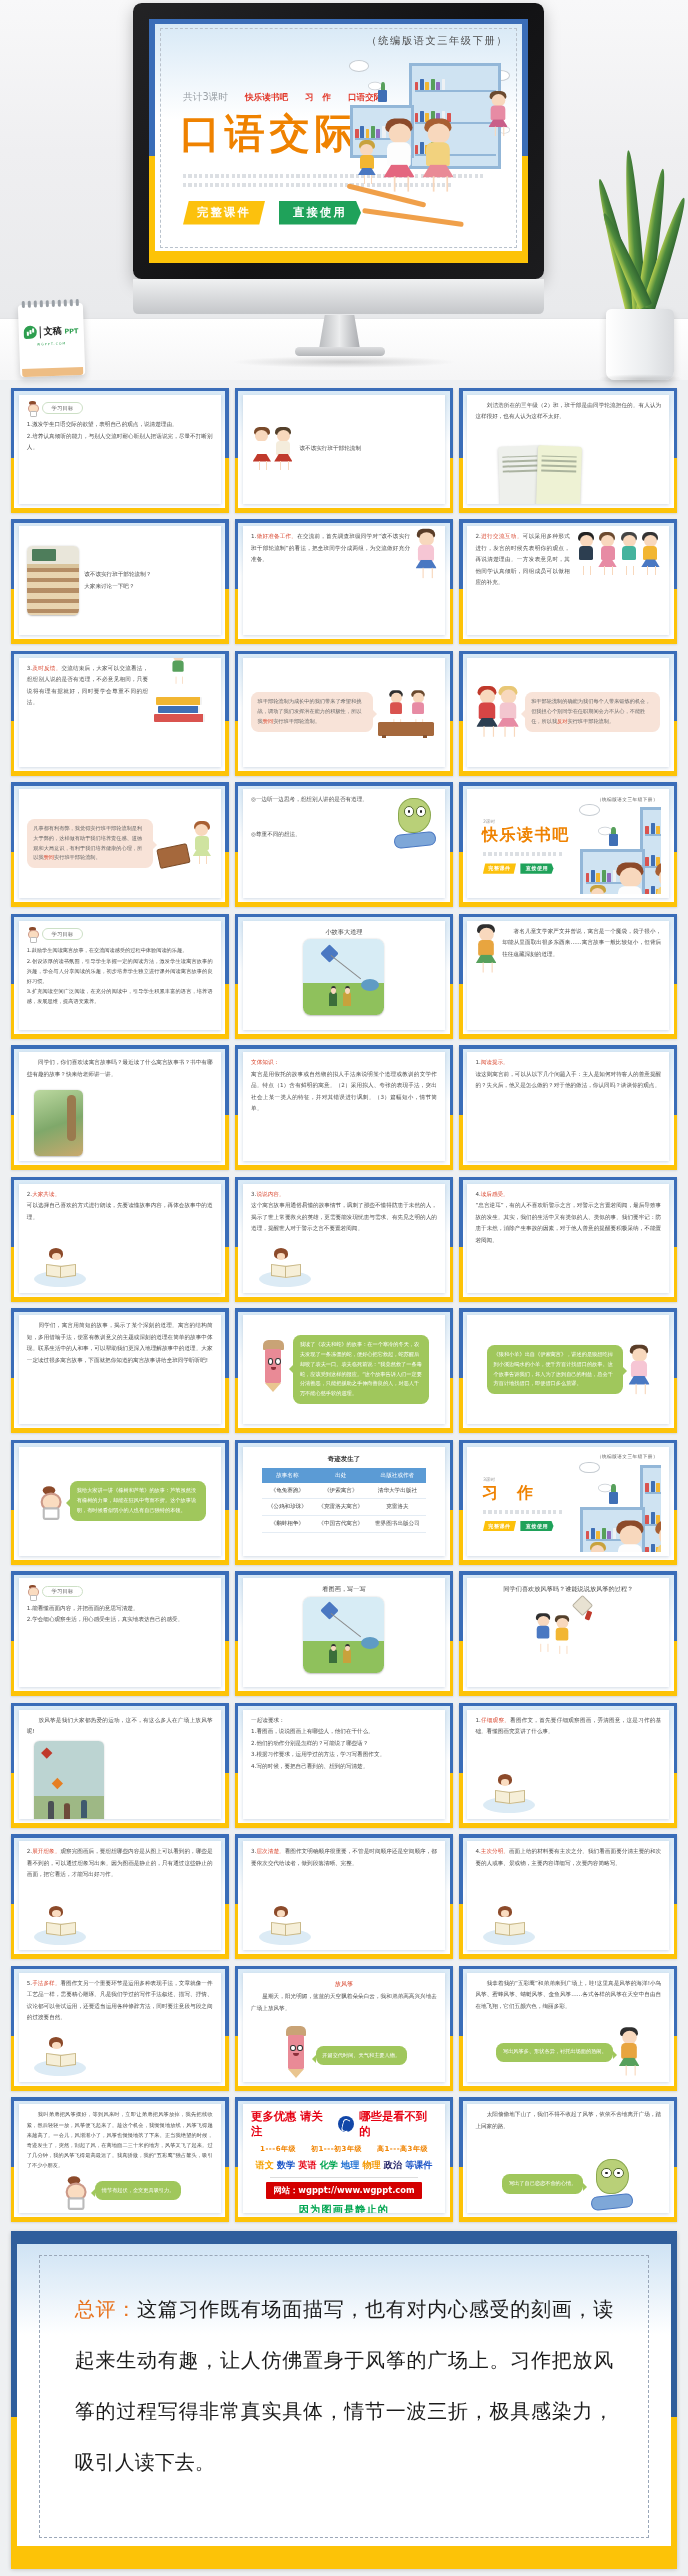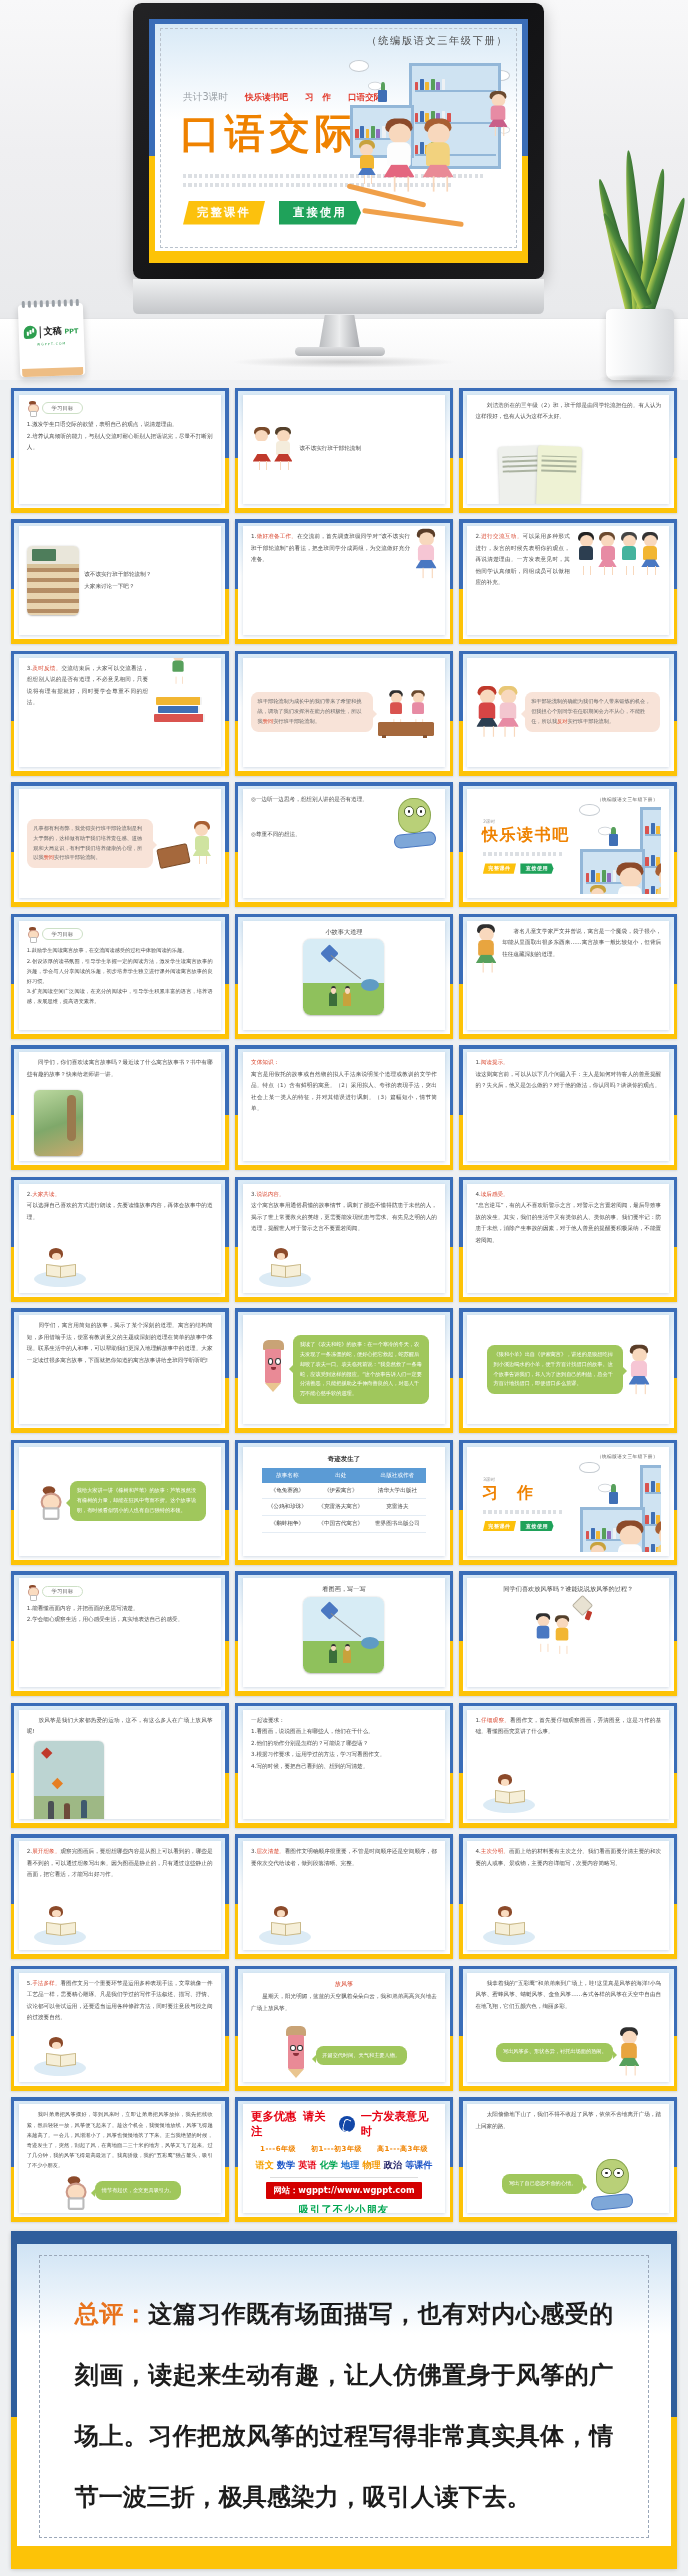--- a/index.html
+++ b/index.html
@@ -175,35 +175,35 @@
   .cv-btns{position:absolute;top:69px;left:7.5px;display:flex;gap:4.3px;}
   .cv-btns .btn-y,.cv-btns .btn-g{font-size:5.1px;padding:1.6px 5.4px;letter-spacing:0.5px;}
   .cv-illus{position:absolute;right:0px;top:8.6px;width:84px;height:91px;overflow:hidden;}
   
   .tbl-title{font-size:6.5px;color:#333;text-align:center;margin:3.2px 0 4.3px;font-weight:700;flex:none;}
   .ctable{width:88%;margin:0 auto;border-collapse:collapse;font-size:5.6px;}
   .ctable th{background:#5b9bd5;color:#fff;font-weight:400;padding:3.2px 2.2px;}
   .ctable td{padding:3.8px 2.2px;color:#444;text-align:center;border-bottom:0.5px solid #e4ecf4;background:#fff;}
   
   .promo{flex:1;display:flex;flex-direction:column;align-items:center;justify-content:center;gap:4.8px;}
-  .promo-line1{display:flex;align-items:center;gap:5.4px;font-size:11.3px;font-weight:800;color:#e60012;font-family:Liberation Mono, monospace;}
+  .promo-line1{display:flex;align-items:center;gap:5.4px;font-size:11.3px;font-weight:800;color:#e60012;}
   .logo-swirl{width:16px;height:16px;border-radius:50%;background:#1247a8;position:relative;flex:none;}
   .logo-swirl::before{content:"";position:absolute;left:3.8px;top:2.2px;width:6px;height:11.3px;border:1.6px solid #fff;
        border-radius:4.3px;border-right-color:transparent;transform:rotate(14deg);}
   .promo-grades{color:#f08300;font-weight:700;font-size:7px;letter-spacing:0.5px;}
   .promo-subjects span{font-weight:800;font-size:9.1px;margin:0 1.6px;}
   .promo-divider{width:80%;height:0.5px;background:#ddd;}
   .promo-site{background:#d40000;color:#fff;font-weight:700;font-size:8.3px;padding:2.7px 7.5px;border-radius:1.1px;}
   .promo-cta{color:#00a651;font-weight:800;font-size:10.2px;letter-spacing:1.1px;}
   
   .review{position:relative;margin:8.6px 10.8px 0;height:338px;
           background:linear-gradient(180deg,#2f5e9c 0 55%,#fdc307 55% 100%);box-shadow:0 1.1px 4.3px rgba(0,0,0,.2);}
   .rv-bg{position:absolute;inset:13px 6.5px 22.6px 6.5px;background:linear-gradient(180deg,#cfe3f4,#ffffff 30%);}
   .rv-panel{position:absolute;inset:24px 28px 31px 28px;border:1.1px dashed #9aa7b8;}
-  .rv-text{margin:0;padding:28px 35px;font-size:24px;line-height:2.55;color:#1c1c1c;text-align:justify;font-weight:bold;}
+  .rv-text{margin:0;padding:28px 35px;font-size:20px;line-height:2.55;color:#1c1c1c;text-align:justify;}
   .rv-text .hl{color:#e8731d;}
 </style>
 </head>
 <body>
 
 <div class="page">
 
   <section class="hero">
     <div class="desk"></div>
     <div class="shadow" style="left:231px;top:356px;width:226px;height:12px;"></div>
@@ -1131,27 +1131,27 @@
           </div>
         </div>
       </div>
       <div class="card">
         <div class="card-bg"></div>
         <div class="panel">
           <div class="promo">
             <div class="promo-line1">
               <span>更多优惠 请关注</span>
               <span class="logo-swirl"></span>
-              <span>一方发表意见时</span>
+              <span>哪些是看不到的</span>
             </div>
             <div class="promo-grades">1---6年级　　初1---初3年级　　高1---高3年级</div>
             <div class="promo-subjects"><span style="color:#f5a300">语文</span><span style="color:#1e56c8">数学</span><span style="color:#e60012">英语</span><span style="color:#00a651">化学</span><span style="color:#1d6fd2">地理</span><span style="color:#f39800">物理</span><span style="color:#17175e">政治</span><span style="color:#1e56c8">等课件</span></div>
             <div class="promo-divider"></div>
             <div class="promo-site">网站：wgppt://www.wgppt.com</div>
-            <div class="promo-cta">吸引了不少小朋友</div>
+            <div class="promo-cta">因为图画是静止的</div>
           </div>
         </div>
       </div>
       <div class="card">
         <div class="card-bg"></div>
         <div class="panel">
           <div class="slide-main col">
             <p class="txt">　　太阳偷偷地下山了，我们不得不收起了风筝，依依不舍地离开广场，踏上回家的路。</p>
             <div class="b-row">
               <div class="bubble green tr">写出了自己恋恋不舍的心情。</div>

